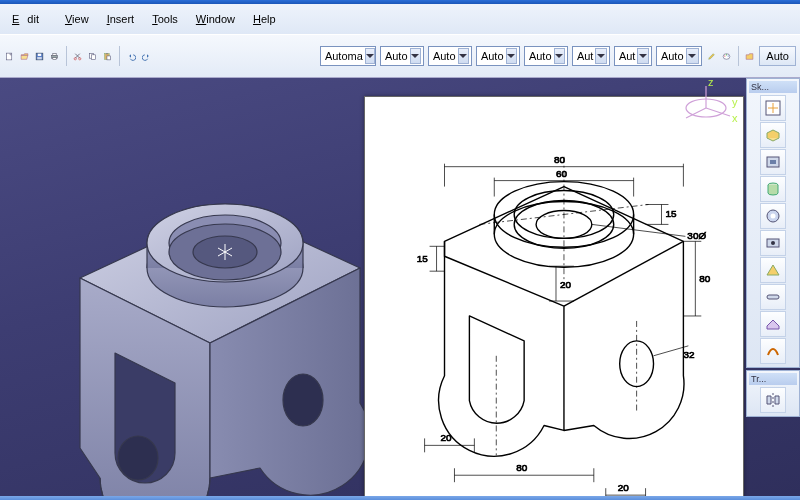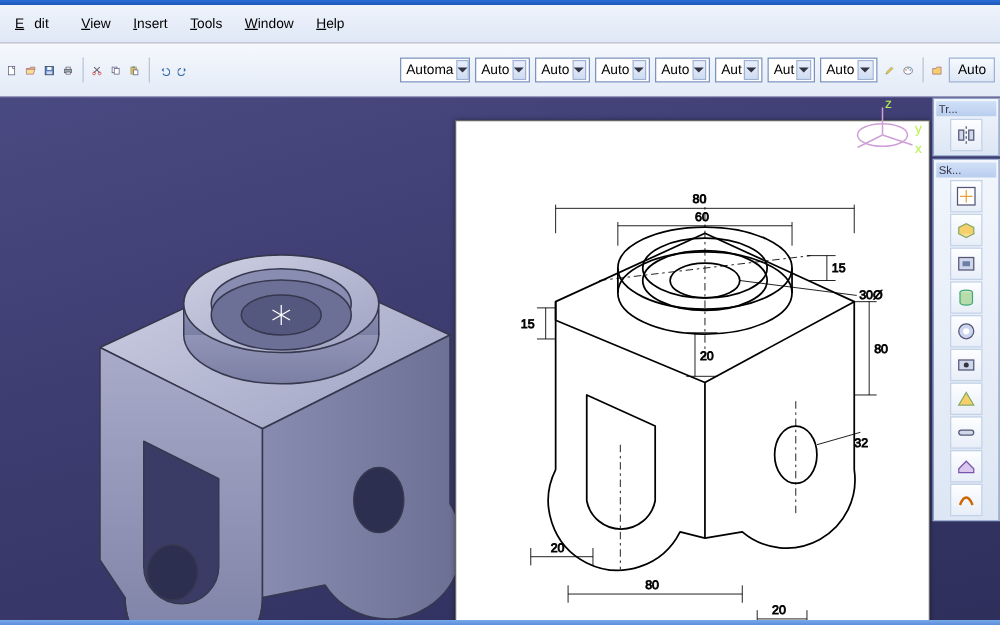--- a/index.html
+++ b/index.html
@@ -304,84 +304,84 @@
         <path d="M28 26 L8 36"></path>
       </g>
       <text x="30" y="4">z</text>
       <text x="54" y="24">y</text>
       <text x="54" y="40">x</text>
     </svg>
   </div>
 
   <div class="vdock">
     <div class="vpanel">
+      <div class="hdr">Sk...</div>
+      <div class="vbtn">
+          <svg viewBox="0 0 18 18">
+            <rect x="2" y="2" width="14" height="14" fill="#fff" stroke="#557"></rect>
+            <path d="M4 9h10M9 4v10" stroke="#e8a13a"></path>
+          </svg>
+        </div>
+      <div class="vbtn">
+          <svg viewBox="0 0 18 18">
+            <path d="M3 12l6-3 6 3-6 3z" fill="#f7df90" stroke="#8a6"></path>
+            <path d="M3 12v-5l6-3 6 3v5" fill="#f4cf6a" stroke="#8a6"></path>
+          </svg>
+        </div>
+      <div class="vbtn">
+          <svg viewBox="0 0 18 18">
+            <rect x="3" y="4" width="12" height="10" fill="#cfd8ea" stroke="#557"></rect>
+            <rect x="6" y="7" width="6" height="4" fill="#6b7fa8"></rect>
+          </svg>
+        </div>
+      <div class="vbtn">
+          <svg viewBox="0 0 18 18">
+            <ellipse cx="9" cy="5" rx="5" ry="2" fill="#cfe5c8" stroke="#4a7"></ellipse>
+            <path d="M4 5v8a5 2 0 0 0 10 0V5" fill="#b6dca9" stroke="#4a7"></path>
+          </svg>
+        </div>
+      <div class="vbtn">
+          <svg viewBox="0 0 18 18">
+            <ellipse cx="9" cy="9" rx="6" ry="6" fill="#cbd5ee" stroke="#557"></ellipse>
+            <ellipse cx="9" cy="9" rx="2.5" ry="2.5" fill="#fff"></ellipse>
+          </svg>
+        </div>
+      <div class="vbtn">
+          <svg viewBox="0 0 18 18">
+            <rect x="3" y="5" width="12" height="8" fill="#cfd8ea" stroke="#557"></rect>
+            <ellipse cx="9" cy="9" rx="2" ry="2" fill="#334"></ellipse>
+          </svg>
+        </div>
+      <div class="vbtn">
+          <svg viewBox="0 0 18 18">
+            <path d="M3 14L9 4l6 10z" fill="#f4cf6a" stroke="#8a6"></path>
+          </svg>
+        </div>
+      <div class="vbtn">
+          <svg viewBox="0 0 18 18">
+            <rect x="3" y="7" width="12" height="4" rx="2" fill="#cfd8ea" stroke="#557"></rect>
+          </svg>
+        </div>
+      <div class="vbtn">
+          <svg viewBox="0 0 18 18">
+            <path d="M3 14h12v-3l-6-6-6 6z" fill="#d9c7ee" stroke="#75a"></path>
+          </svg>
+        </div>
+      <div class="vbtn">
+          <svg viewBox="0 0 18 18">
+            <path d="M4 13c3-8 7-8 10 0" fill="none" stroke="#c60" stroke-width="2"></path>
+          </svg>
+        </div>
+    </div>
+    <div class="vpanel">
       <div class="hdr">Tr...</div>
       <div class="vbtn">
           <svg viewBox="0 0 18 18">
             <path d="M9 2v14" stroke="#557" stroke-dasharray="2 2"></path>
             <path d="M3 5h4v8H3zM11 5h4v8h-4z" fill="#cfd8ea" stroke="#557"></path>
           </svg>
         </div>
     </div>
-    <div class="vpanel">
-      <div class="hdr">Sk...</div>
-      <div class="vbtn">
-          <svg viewBox="0 0 18 18">
-            <rect x="2" y="2" width="14" height="14" fill="#fff" stroke="#557"></rect>
-            <path d="M4 9h10M9 4v10" stroke="#e8a13a"></path>
-          </svg>
-        </div>
-      <div class="vbtn">
-          <svg viewBox="0 0 18 18">
-            <path d="M3 12l6-3 6 3-6 3z" fill="#f7df90" stroke="#8a6"></path>
-            <path d="M3 12v-5l6-3 6 3v5" fill="#f4cf6a" stroke="#8a6"></path>
-          </svg>
-        </div>
-      <div class="vbtn">
-          <svg viewBox="0 0 18 18">
-            <rect x="3" y="4" width="12" height="10" fill="#cfd8ea" stroke="#557"></rect>
-            <rect x="6" y="7" width="6" height="4" fill="#6b7fa8"></rect>
-          </svg>
-        </div>
-      <div class="vbtn">
-          <svg viewBox="0 0 18 18">
-            <ellipse cx="9" cy="5" rx="5" ry="2" fill="#cfe5c8" stroke="#4a7"></ellipse>
-            <path d="M4 5v8a5 2 0 0 0 10 0V5" fill="#b6dca9" stroke="#4a7"></path>
-          </svg>
-        </div>
-      <div class="vbtn">
-          <svg viewBox="0 0 18 18">
-            <ellipse cx="9" cy="9" rx="6" ry="6" fill="#cbd5ee" stroke="#557"></ellipse>
-            <ellipse cx="9" cy="9" rx="2.5" ry="2.5" fill="#fff"></ellipse>
-          </svg>
-        </div>
-      <div class="vbtn">
-          <svg viewBox="0 0 18 18">
-            <rect x="3" y="5" width="12" height="8" fill="#cfd8ea" stroke="#557"></rect>
-            <ellipse cx="9" cy="9" rx="2" ry="2" fill="#334"></ellipse>
-          </svg>
-        </div>
-      <div class="vbtn">
-          <svg viewBox="0 0 18 18">
-            <path d="M3 14L9 4l6 10z" fill="#f4cf6a" stroke="#8a6"></path>
-          </svg>
-        </div>
-      <div class="vbtn">
-          <svg viewBox="0 0 18 18">
-            <rect x="3" y="7" width="12" height="4" rx="2" fill="#cfd8ea" stroke="#557"></rect>
-          </svg>
-        </div>
-      <div class="vbtn">
-          <svg viewBox="0 0 18 18">
-            <path d="M3 14h12v-3l-6-6-6 6z" fill="#d9c7ee" stroke="#75a"></path>
-          </svg>
-        </div>
-      <div class="vbtn">
-          <svg viewBox="0 0 18 18">
-            <path d="M4 13c3-8 7-8 10 0" fill="none" stroke="#c60" stroke-width="2"></path>
-          </svg>
-        </div>
-    </div>
   </div>
 
 </div>
 
 <div class="statusbar"></div>
 
 </body></html>

